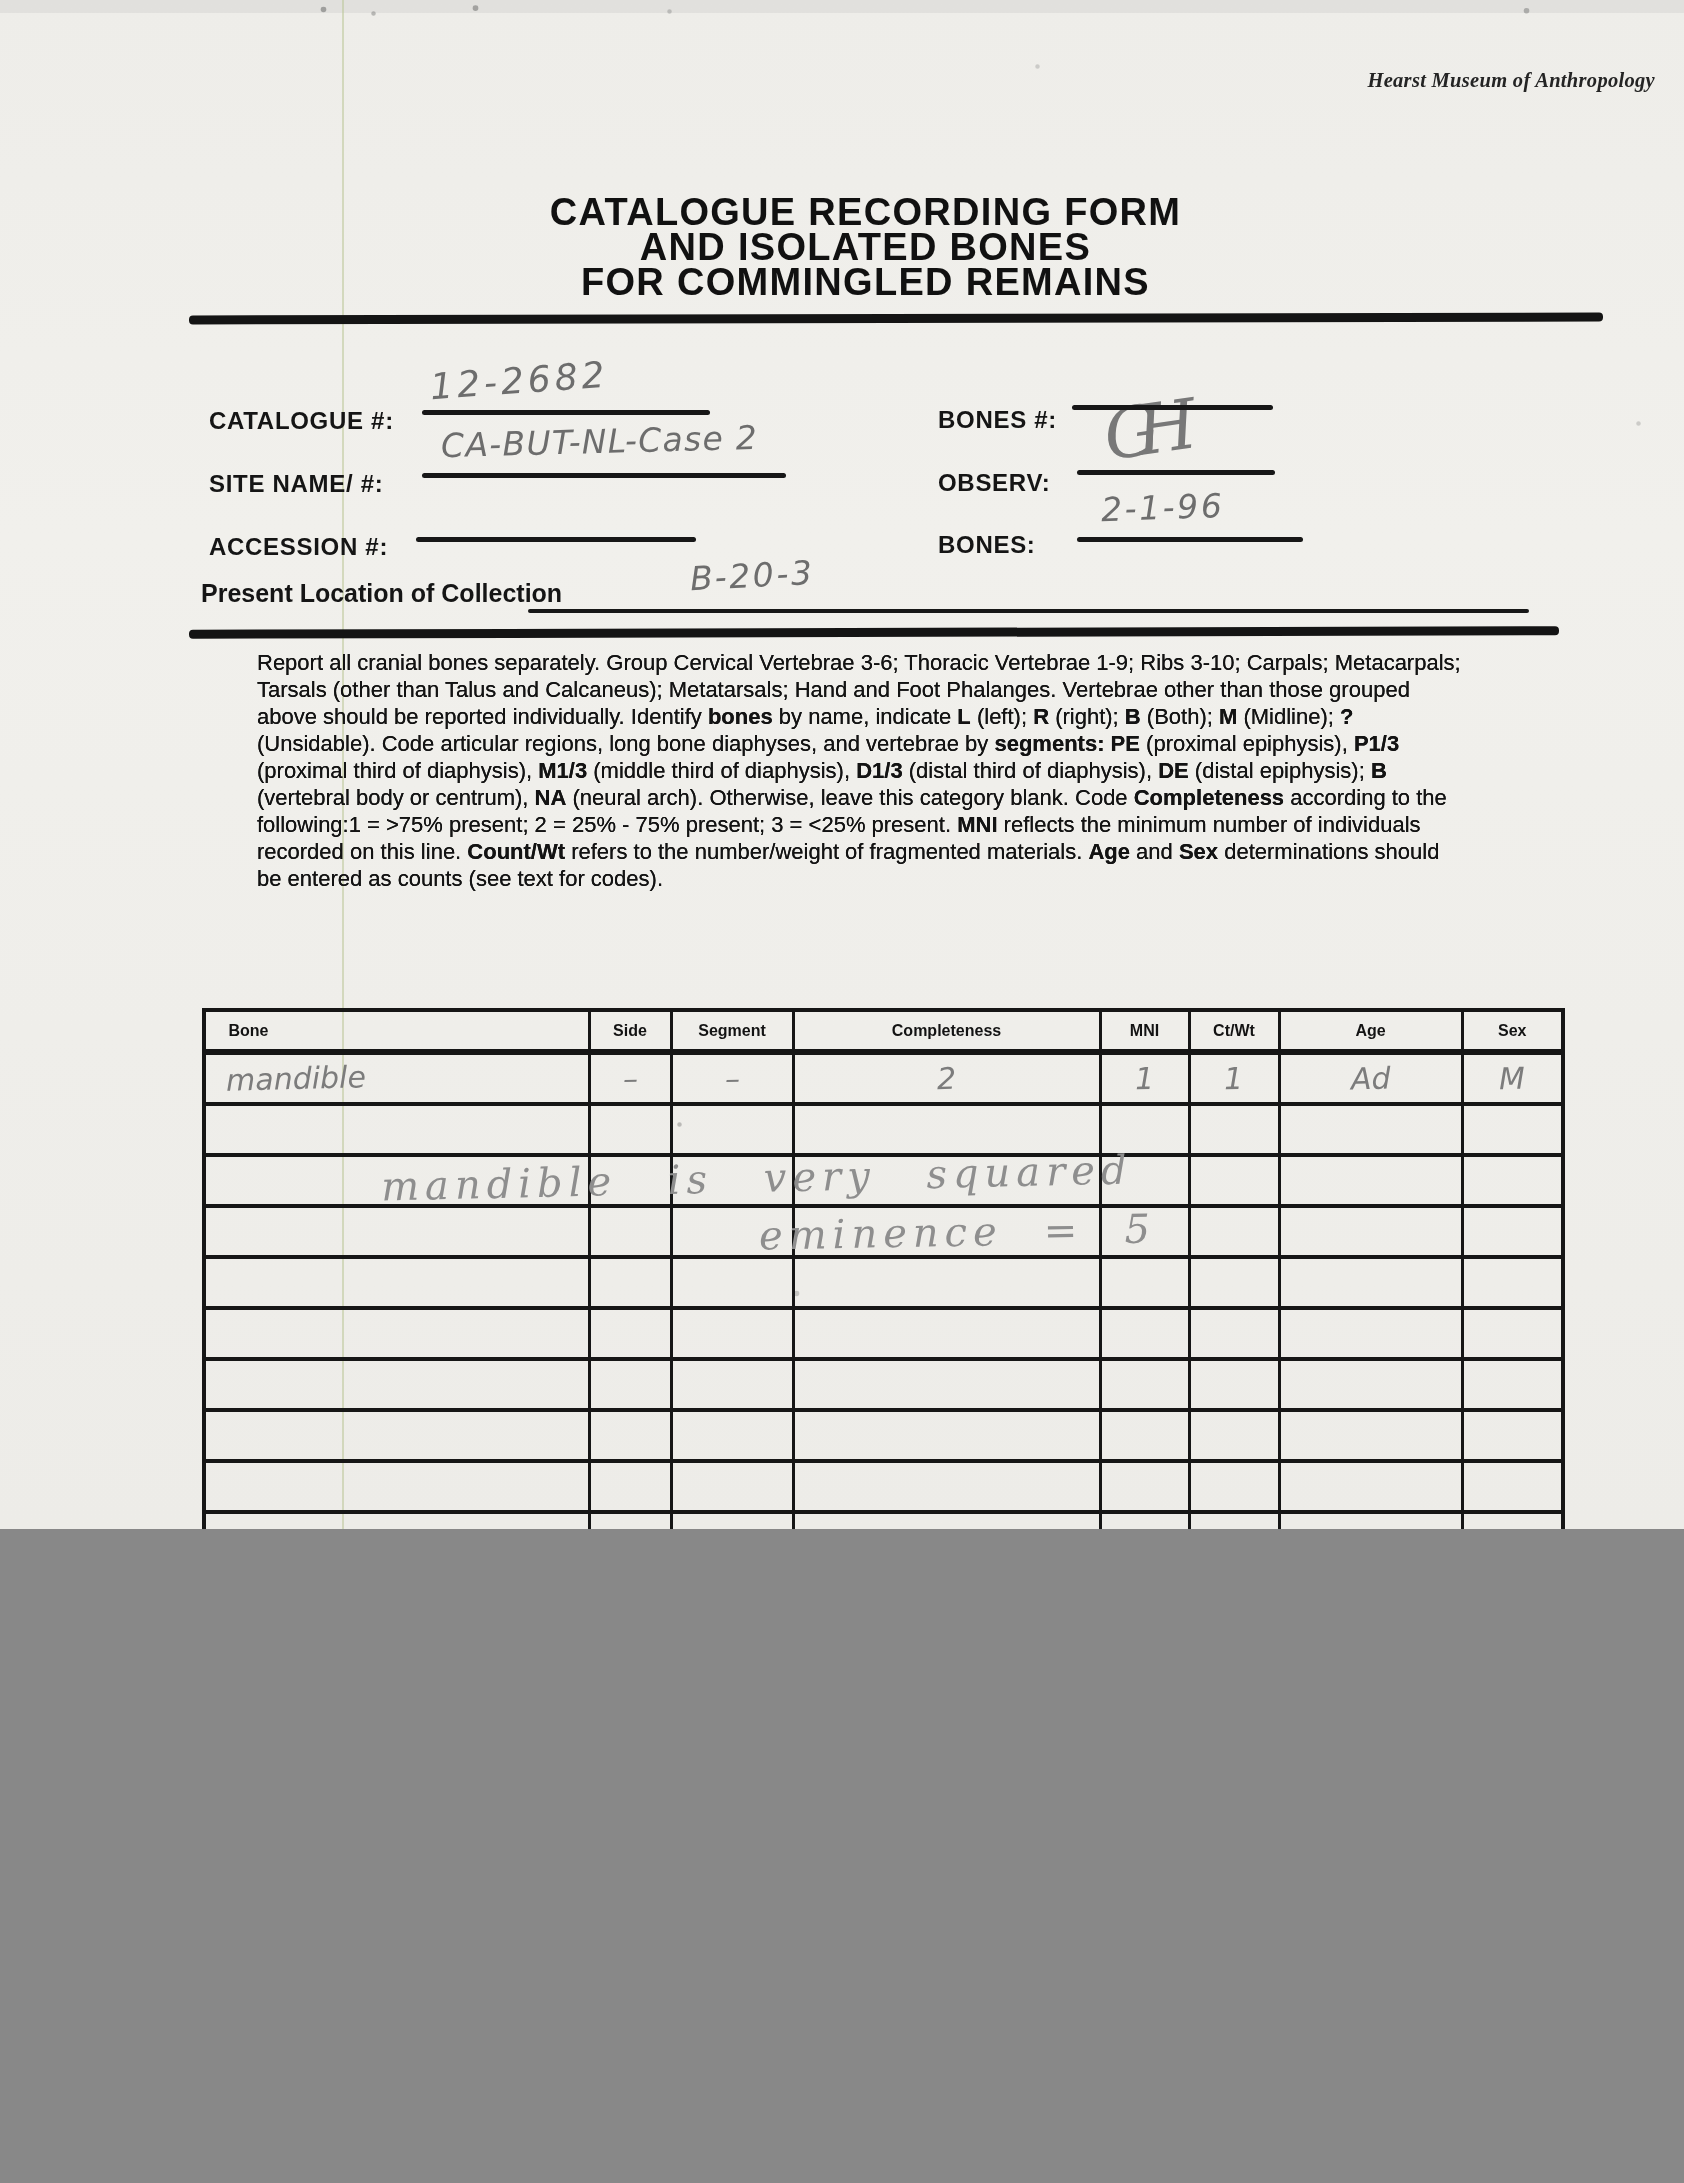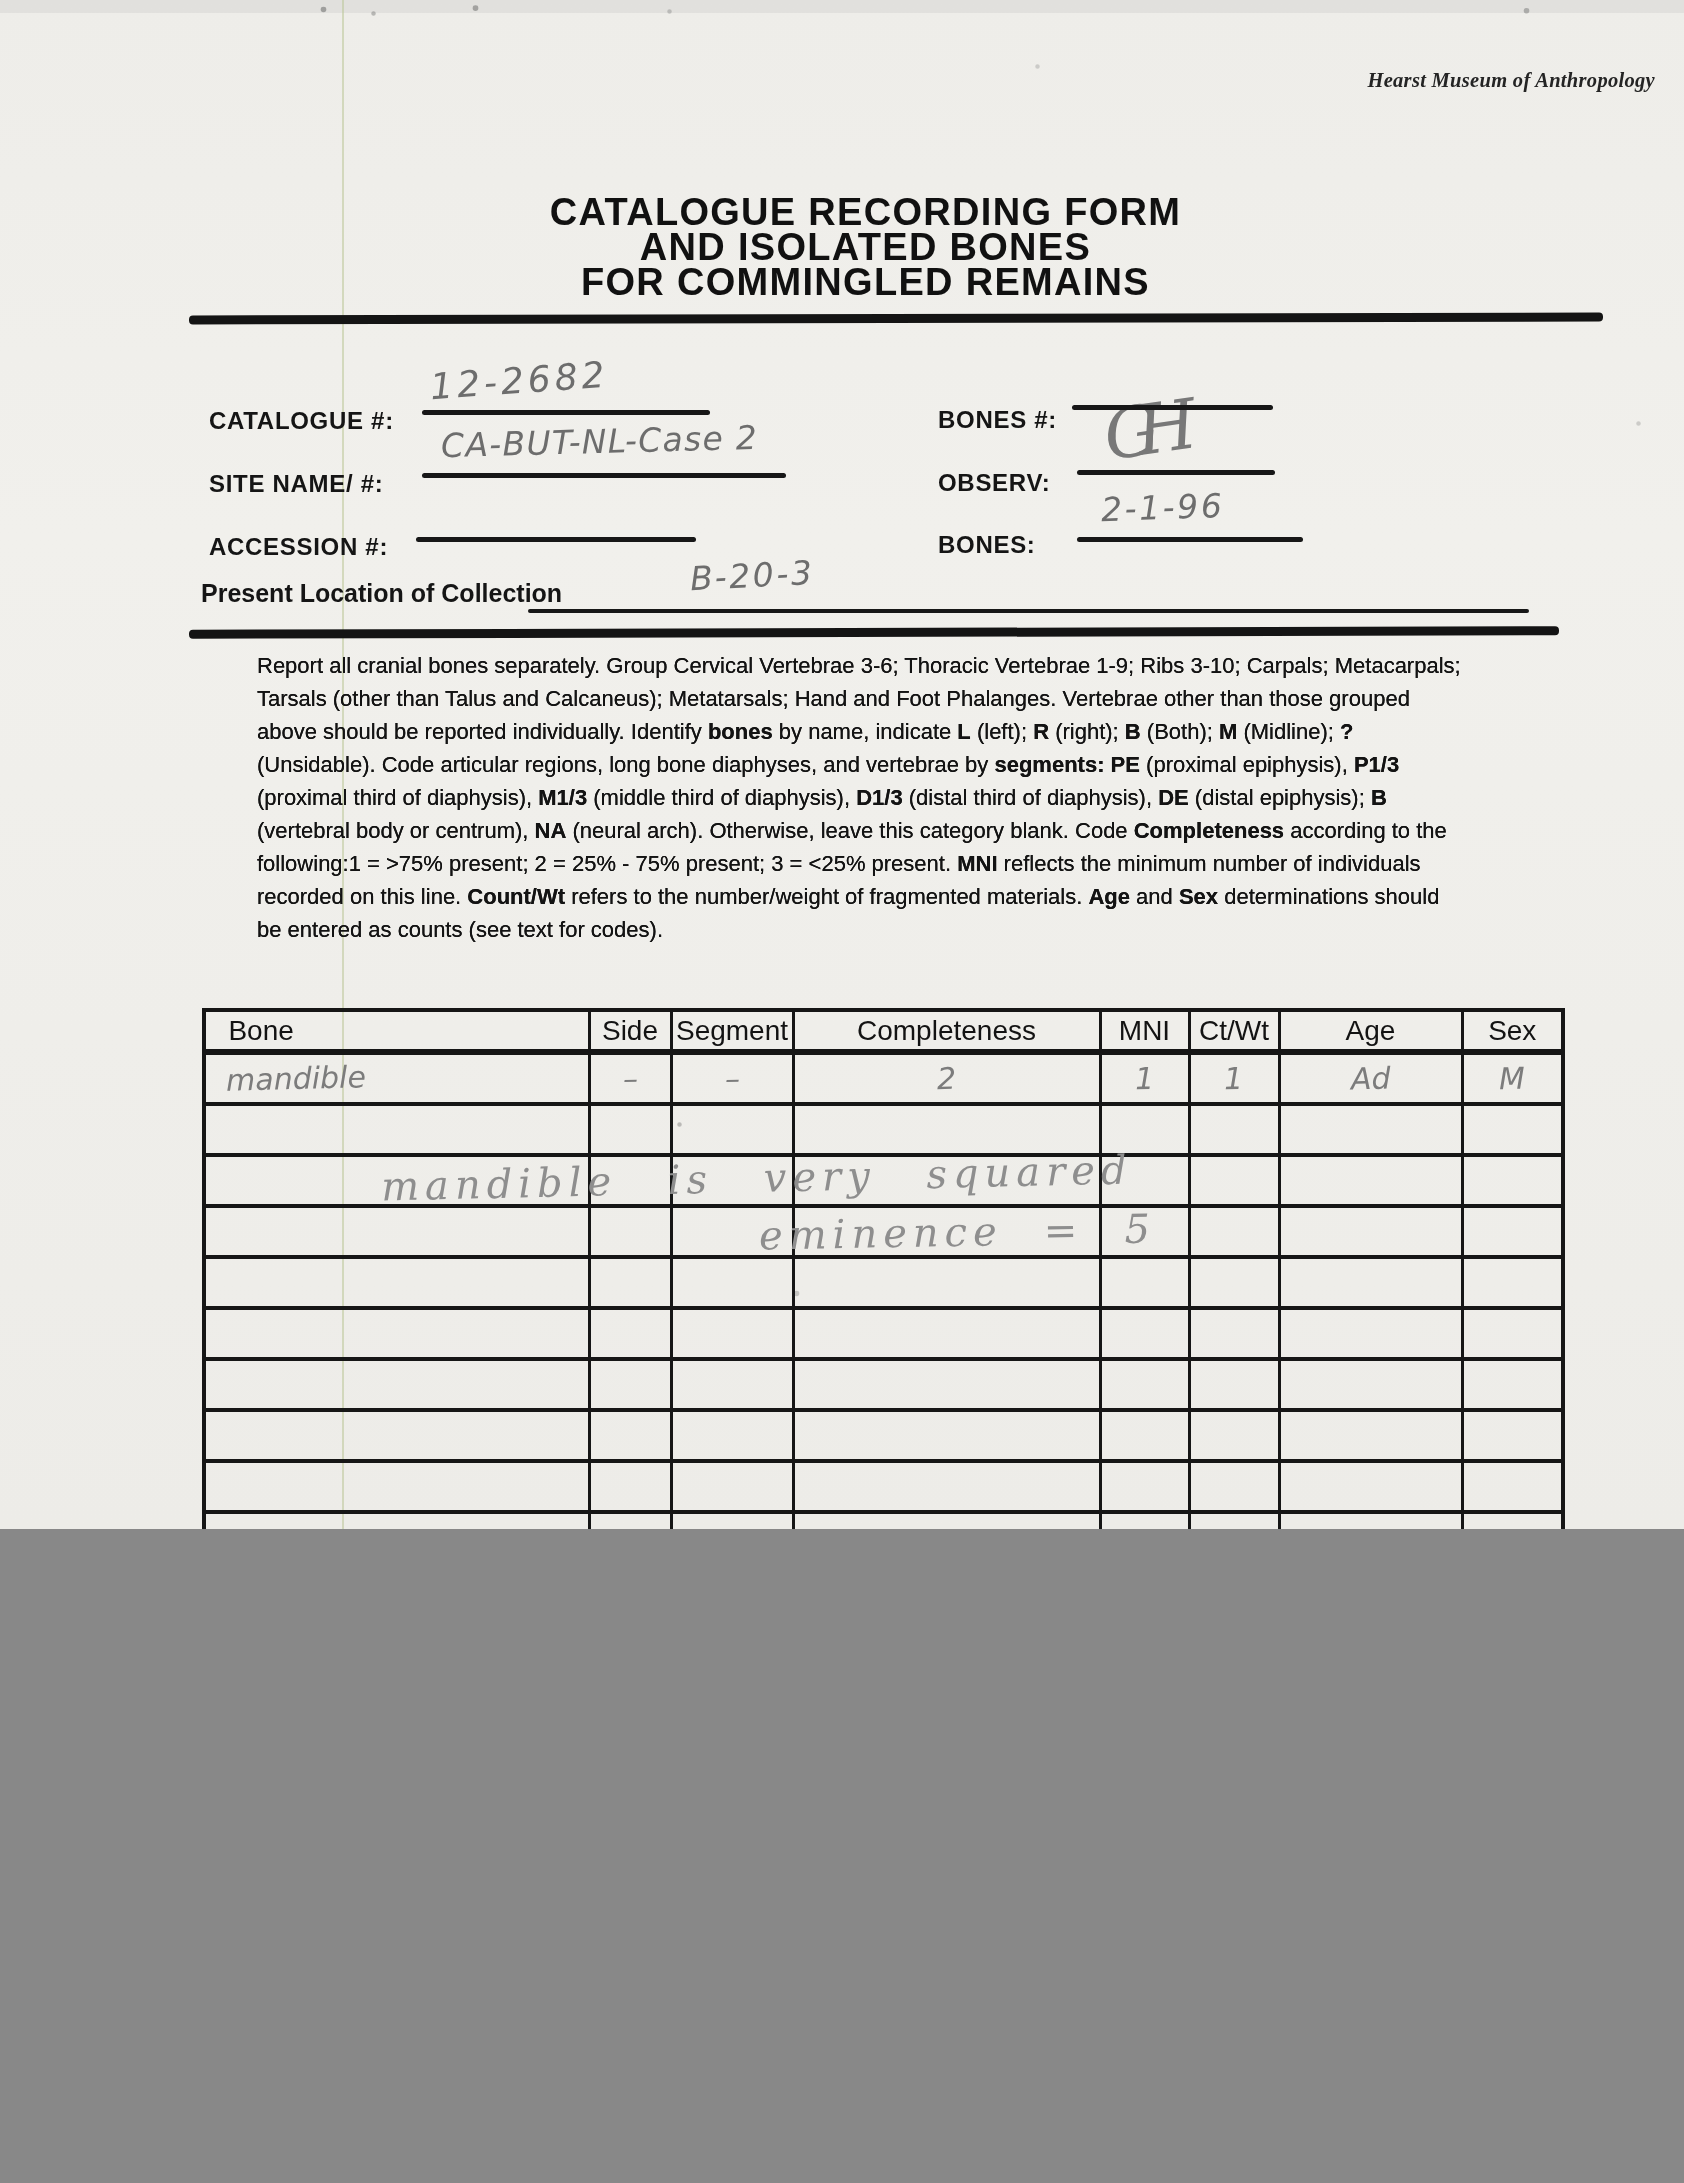--- a/index.html
+++ b/index.html
@@ -51,33 +51,33 @@
   .u-cat{left:422px;top:410px;width:288px;}
   .u-burial{left:1072px;top:405px;width:201px;}
   .u-site{left:422px;top:473px;width:364px;}
   .u-observ{left:1077px;top:470px;width:198px;}
   .u-acc{left:416px;top:537px;width:280px;}
   .u-date{left:1077px;top:537px;width:226px;}
   .u-loc{left:528px;top:609px;width:1001px;height:4px;}
 
   .instructions{
     position:absolute;left:257px;top:649px;width:1206px;margin:0;
-    font-size:22px;line-height:33px;color:#131313;
+    font-size:22px;line-height:27px;color:#131313;
     text-shadow:0 0 0.4px #131313;
   }
   .instructions b{font-weight:700;}
 
   .inv-table{
     position:absolute;left:202px;top:1008px;width:1361px;
     border-collapse:collapse;table-layout:fixed;
     border:4.6px solid #161616;
   }
   .inv-table th{
     border:3.3px solid #161616;border-bottom:6px solid #161616;
-    height:37px;font-size:28px;font-weight:400;text-align:center;padding:0;color:#131313;
+    height:37px;font-size:16px;font-weight:700;text-align:center;padding:0;color:#131313;
   }
   .inv-table th:first-child{text-align:left;padding-left:22.4px;}
   .inv-table td{
     border-left:3.3px solid #161616;border-right:3.3px solid #161616;
     border-top:4px solid #161616;border-bottom:4px solid #161616;
     height:47px;padding:0;text-align:center;vertical-align:middle;
   }
   .inv-table td.c0{text-align:left;padding-left:20px;}
   .hw-entry{font-family:"DejaVu Sans",sans-serif;font-style:italic;font-size:30px;
     color:#7c7c7c;display:inline-block;transform:rotate(-1.5deg);}

